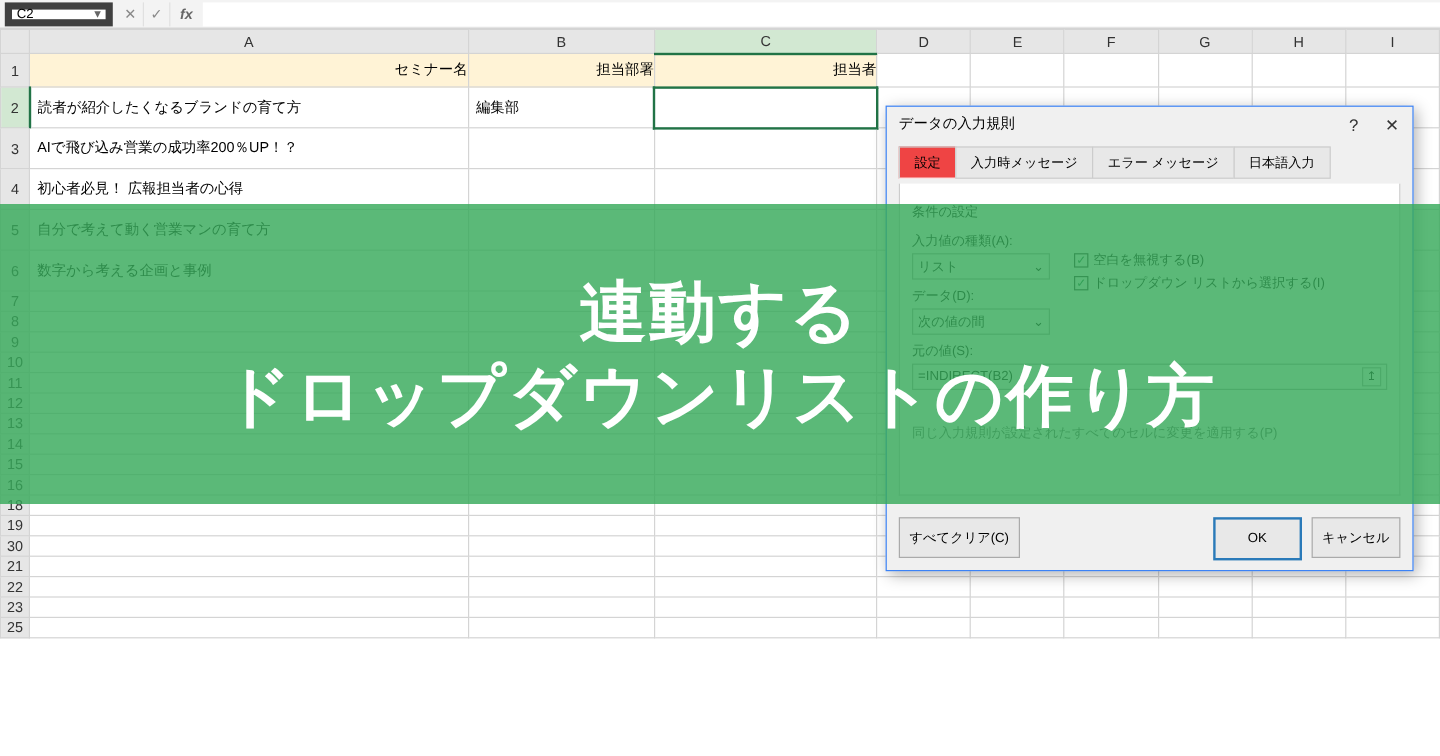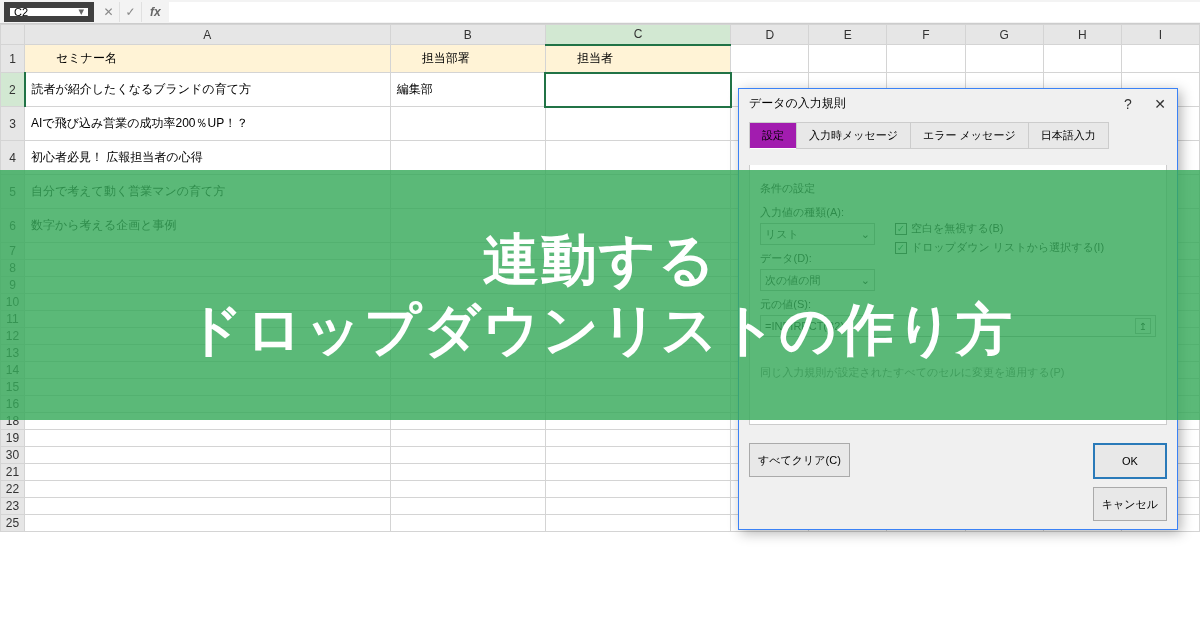--- a/index.html
+++ b/index.html
@@ -15,50 +15,50 @@
 
 .sheet { position: relative; }
 table { border-collapse: collapse; width: 100%; table-layout: fixed; }
 th, td { border: 1px solid #d4d4d4; font-weight: normal; font-size: 12px; }
 .col-hdr th { background: #e6e6e6; text-align: center; height: 20px; color: #333; }
 .col-hdr th.sel { background: #d2e8d2; border-bottom: 2px solid #217346; }
 .row-hdr { background: #e6e6e6; text-align: center; width: 24px; color: #333; }
 .row-hdr.sel { background: #d2e8d2; border-right: 2px solid #217346; }
 .corner { background: #e6e6e6; width: 24px; }
 
-.hdr-cell { background: #fff3d6; text-align: left; height: 28px; padding-left: 31px; }
+.hdr-cell { background: #fff3d6; text-align: right; height: 28px; }
 .data-cell { height: 34px; padding: 2px 6px; text-align: left; vertical-align: middle; }
 .short-row td { height: 17px; }
 .sel-cell { border: 2px solid #217346 !important; position: relative; }
 
 .col-A { width: 365px; }
 .col-B { width: 155px; }
 .col-C { width: 185px; }
 .col-D, .col-E, .col-F, .col-G, .col-H, .col-I { width: 78px; }
 
 .dialog { position: absolute; top: 88px; left: 738px; width: 440px; background: #f0f0f0; border: 1px solid #3b82f6; box-shadow: 3px 3px 12px rgba(0,0,0,0.3); z-index: 50; }
 .dlg-title { display: flex; align-items: center; justify-content: space-between; padding: 6px 10px; font-size: 12px; }
 .dlg-title-right { display: flex; gap: 18px; align-items: center; }
 .dlg-close, .dlg-help { font-size: 14px; color: #333; width: 14px; text-align: center; }
 .dlg-tabs { display: flex; padding: 4px 10px 0; }
 .dlg-tab { padding: 5px 12px; border: 1px solid #ccc; background: #e8e8e8; font-size: 11px; margin-right: -1px; }
-.dlg-tab.active { background: #a21caf; border-bottom-color: #fff; }
-.dlg-body { background: #fff; margin: 16px 10px 10px; border: 1px solid #ccc; border-top: none; padding: 10px; min-height: 260px; position: relative; }
+.dlg-tab.active { background: #ef4444; border-bottom-color: #fff; }
+.dlg-body { background: #fff; margin: 4px 10px 10px; border: 1px solid #ccc; border-top: none; padding: 10px; min-height: 260px; position: relative; }
 .dlg-label { font-size: 11px; margin: 6px 0 3px; }
 .dlg-select { width: 115px; height: 22px; border: 1px solid #aaa; background: #fff; display: inline-flex; align-items: center; justify-content: space-between; padding: 0 4px; font-size: 11px; }
 .dlg-check { font-size: 11px; display: flex; align-items: center; gap: 4px; margin: 4px 0; }
 .dlg-check .box { width: 12px; height: 12px; border: 1px solid #333; display: inline-flex; align-items: center; justify-content: center; font-size: 10px; color: #217346; }
 .dlg-row { display: flex; gap: 20px; align-items: flex-start; }
 .dlg-checkcol { margin-top: 18px; }
 .dlg-input { width: 100%; height: 22px; border: 1px solid #aaa; background: #fff; display: flex; align-items: center; padding: 0 4px; font-size: 11px; justify-content: space-between; }
 .dlg-input .arrow { width: 16px; height: 16px; border: 1px solid #aaa; display: flex; align-items: center; justify-content: center; font-size: 10px; }
 .dlg-bottom { display: flex; justify-content: space-between; padding: 8px 10px; }
 .dlg-btn { min-width: 74px; height: 28px; border: 1px solid #aaa; background: #e8e8e8; font-size: 11px; display: flex; align-items: center; justify-content: center; padding: 16px 8px; }
 .dlg-btn.primary { border: 2px solid #2a7ab9; }
-.dlg-btns-right { display: flex; gap: 8px; flex-direction: column; }
+.dlg-btns-right { display: flex; gap: 8px; }
 .dlg-note { font-size: 11px; color: #666; margin-top: 28px; }
 
 .overlay { position: absolute; top: 170px; left: 0; width: 1200px; height: 250px; background: rgba(55,170,90,0.82); z-index: 100; display: flex; flex-direction: column; align-items: center; justify-content: center; }
 .ov-text { color: #fff; font-size: 56px; font-weight: bold; line-height: 1.25; text-align: center; letter-spacing: 2px; }
 </style>
 </head>
 <body>
 
 <div class="formula-bar">
   <div class="name-box">

